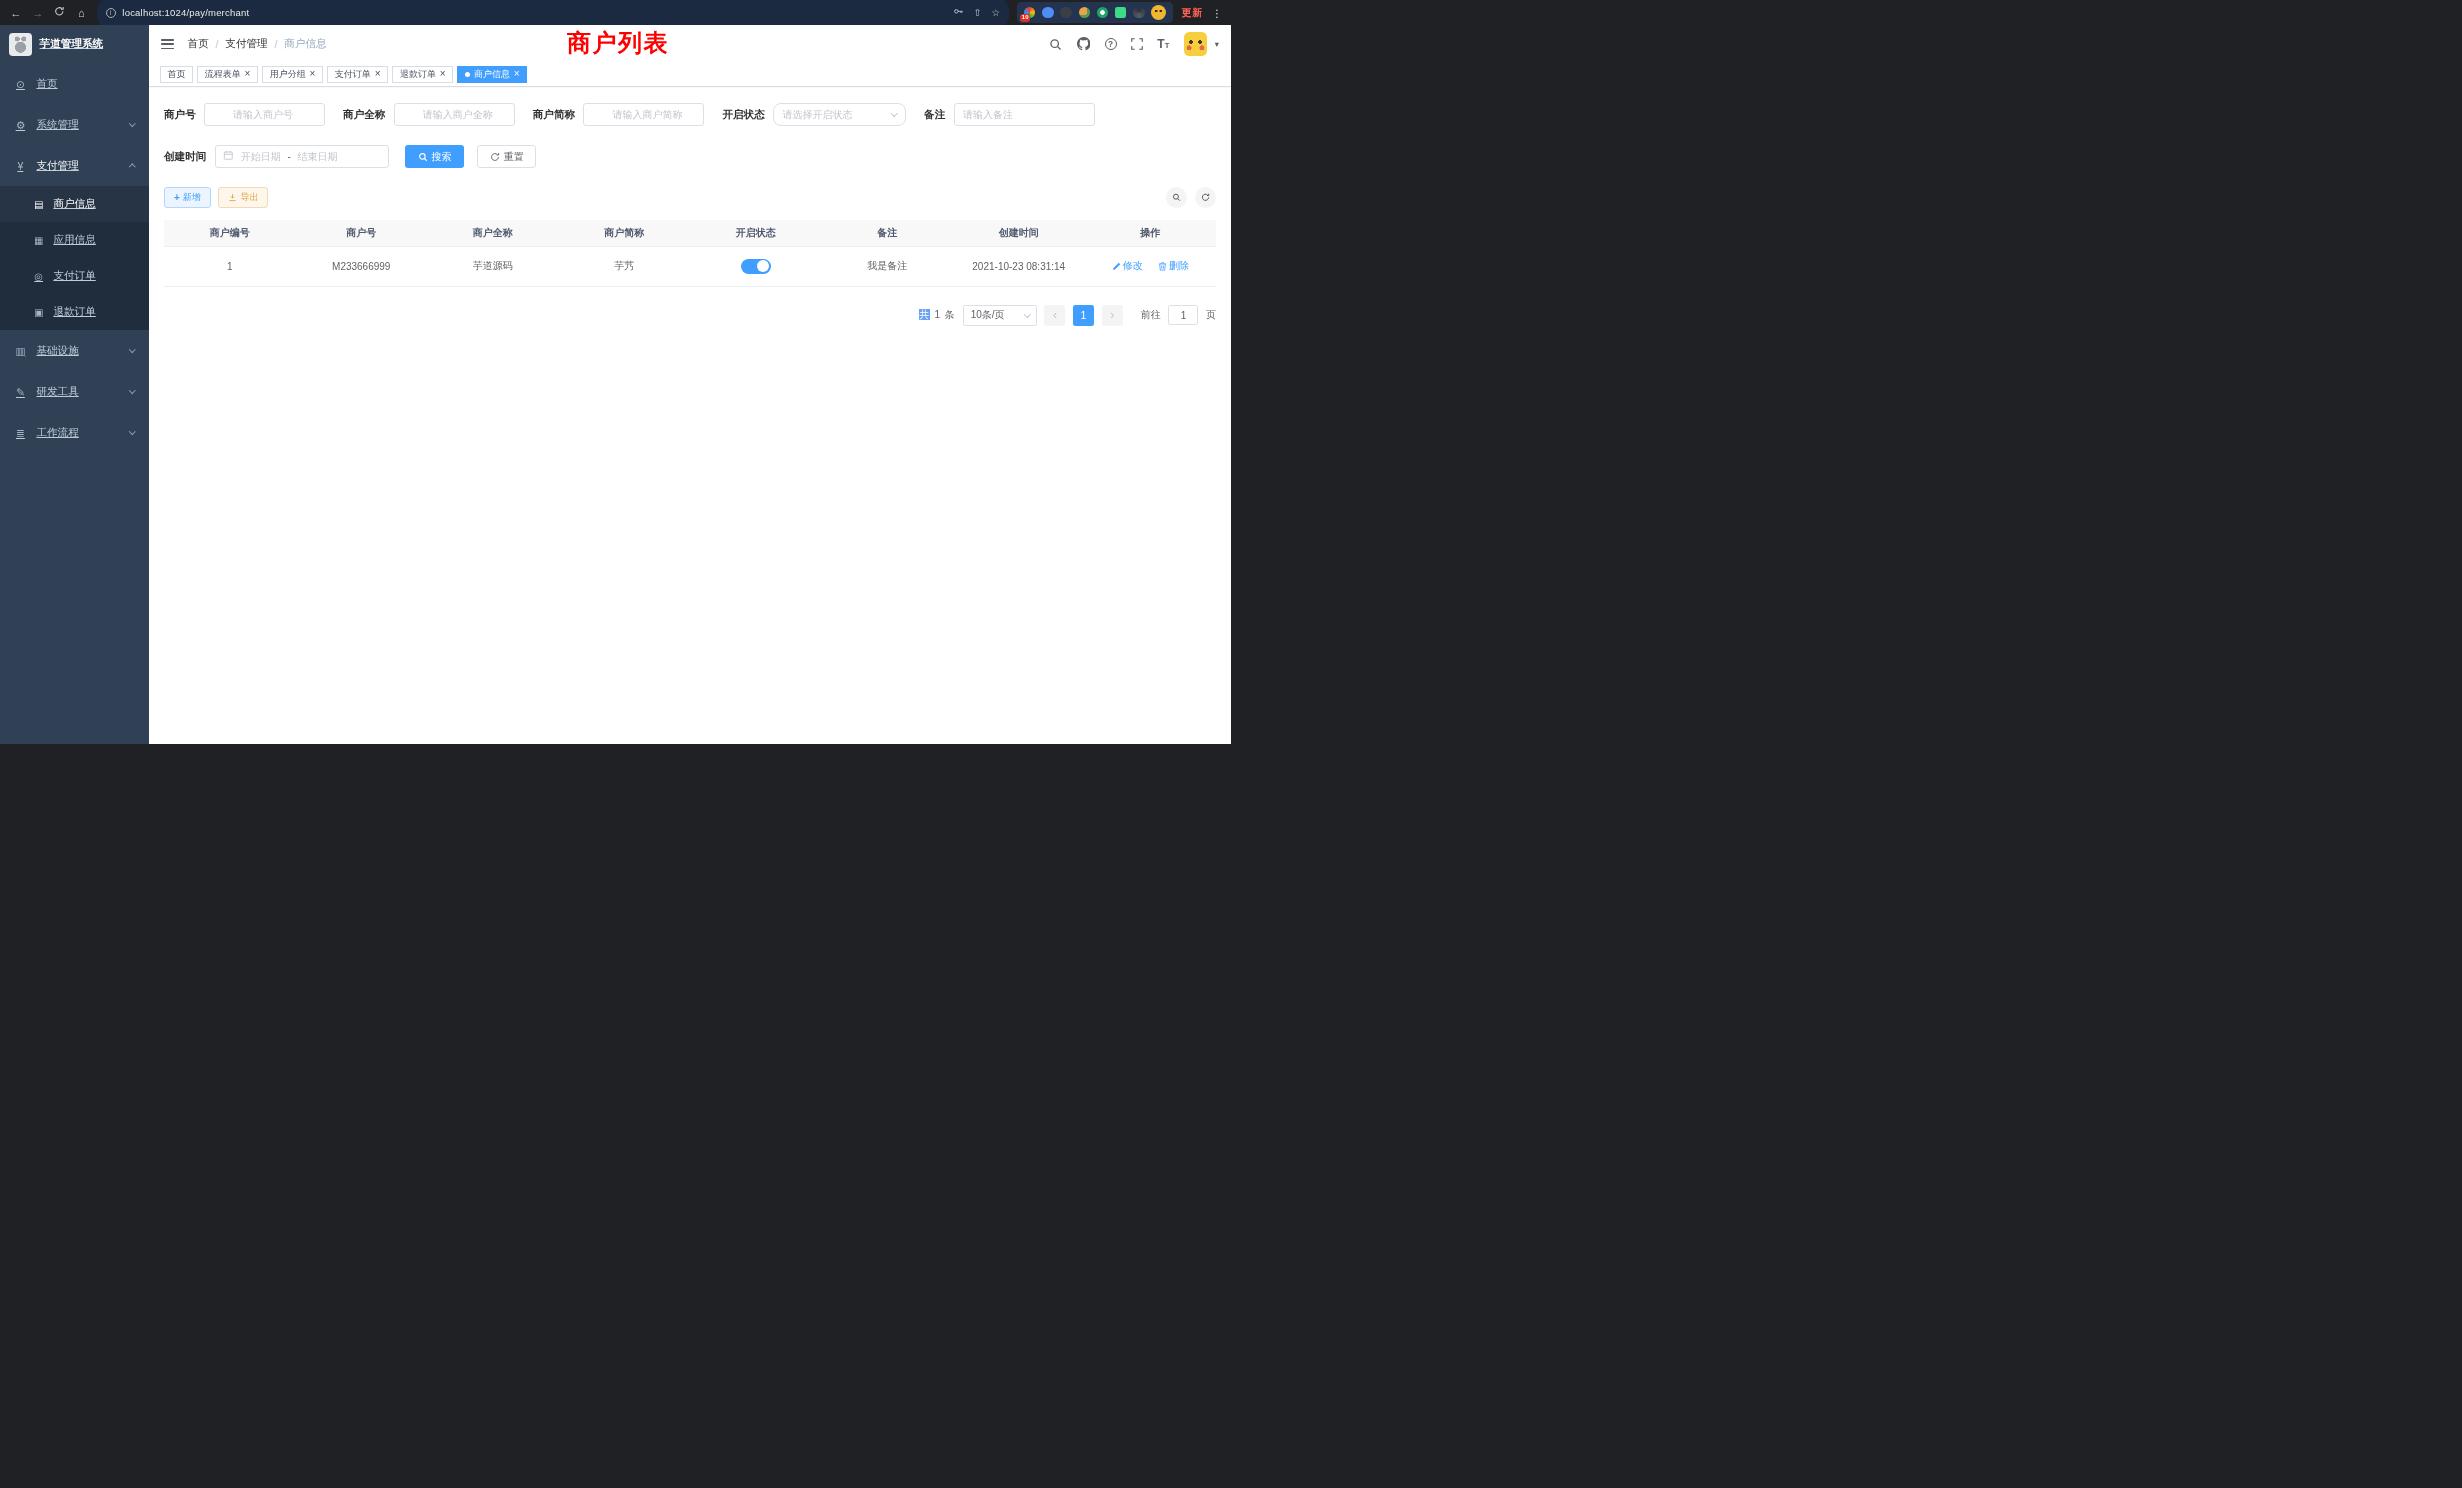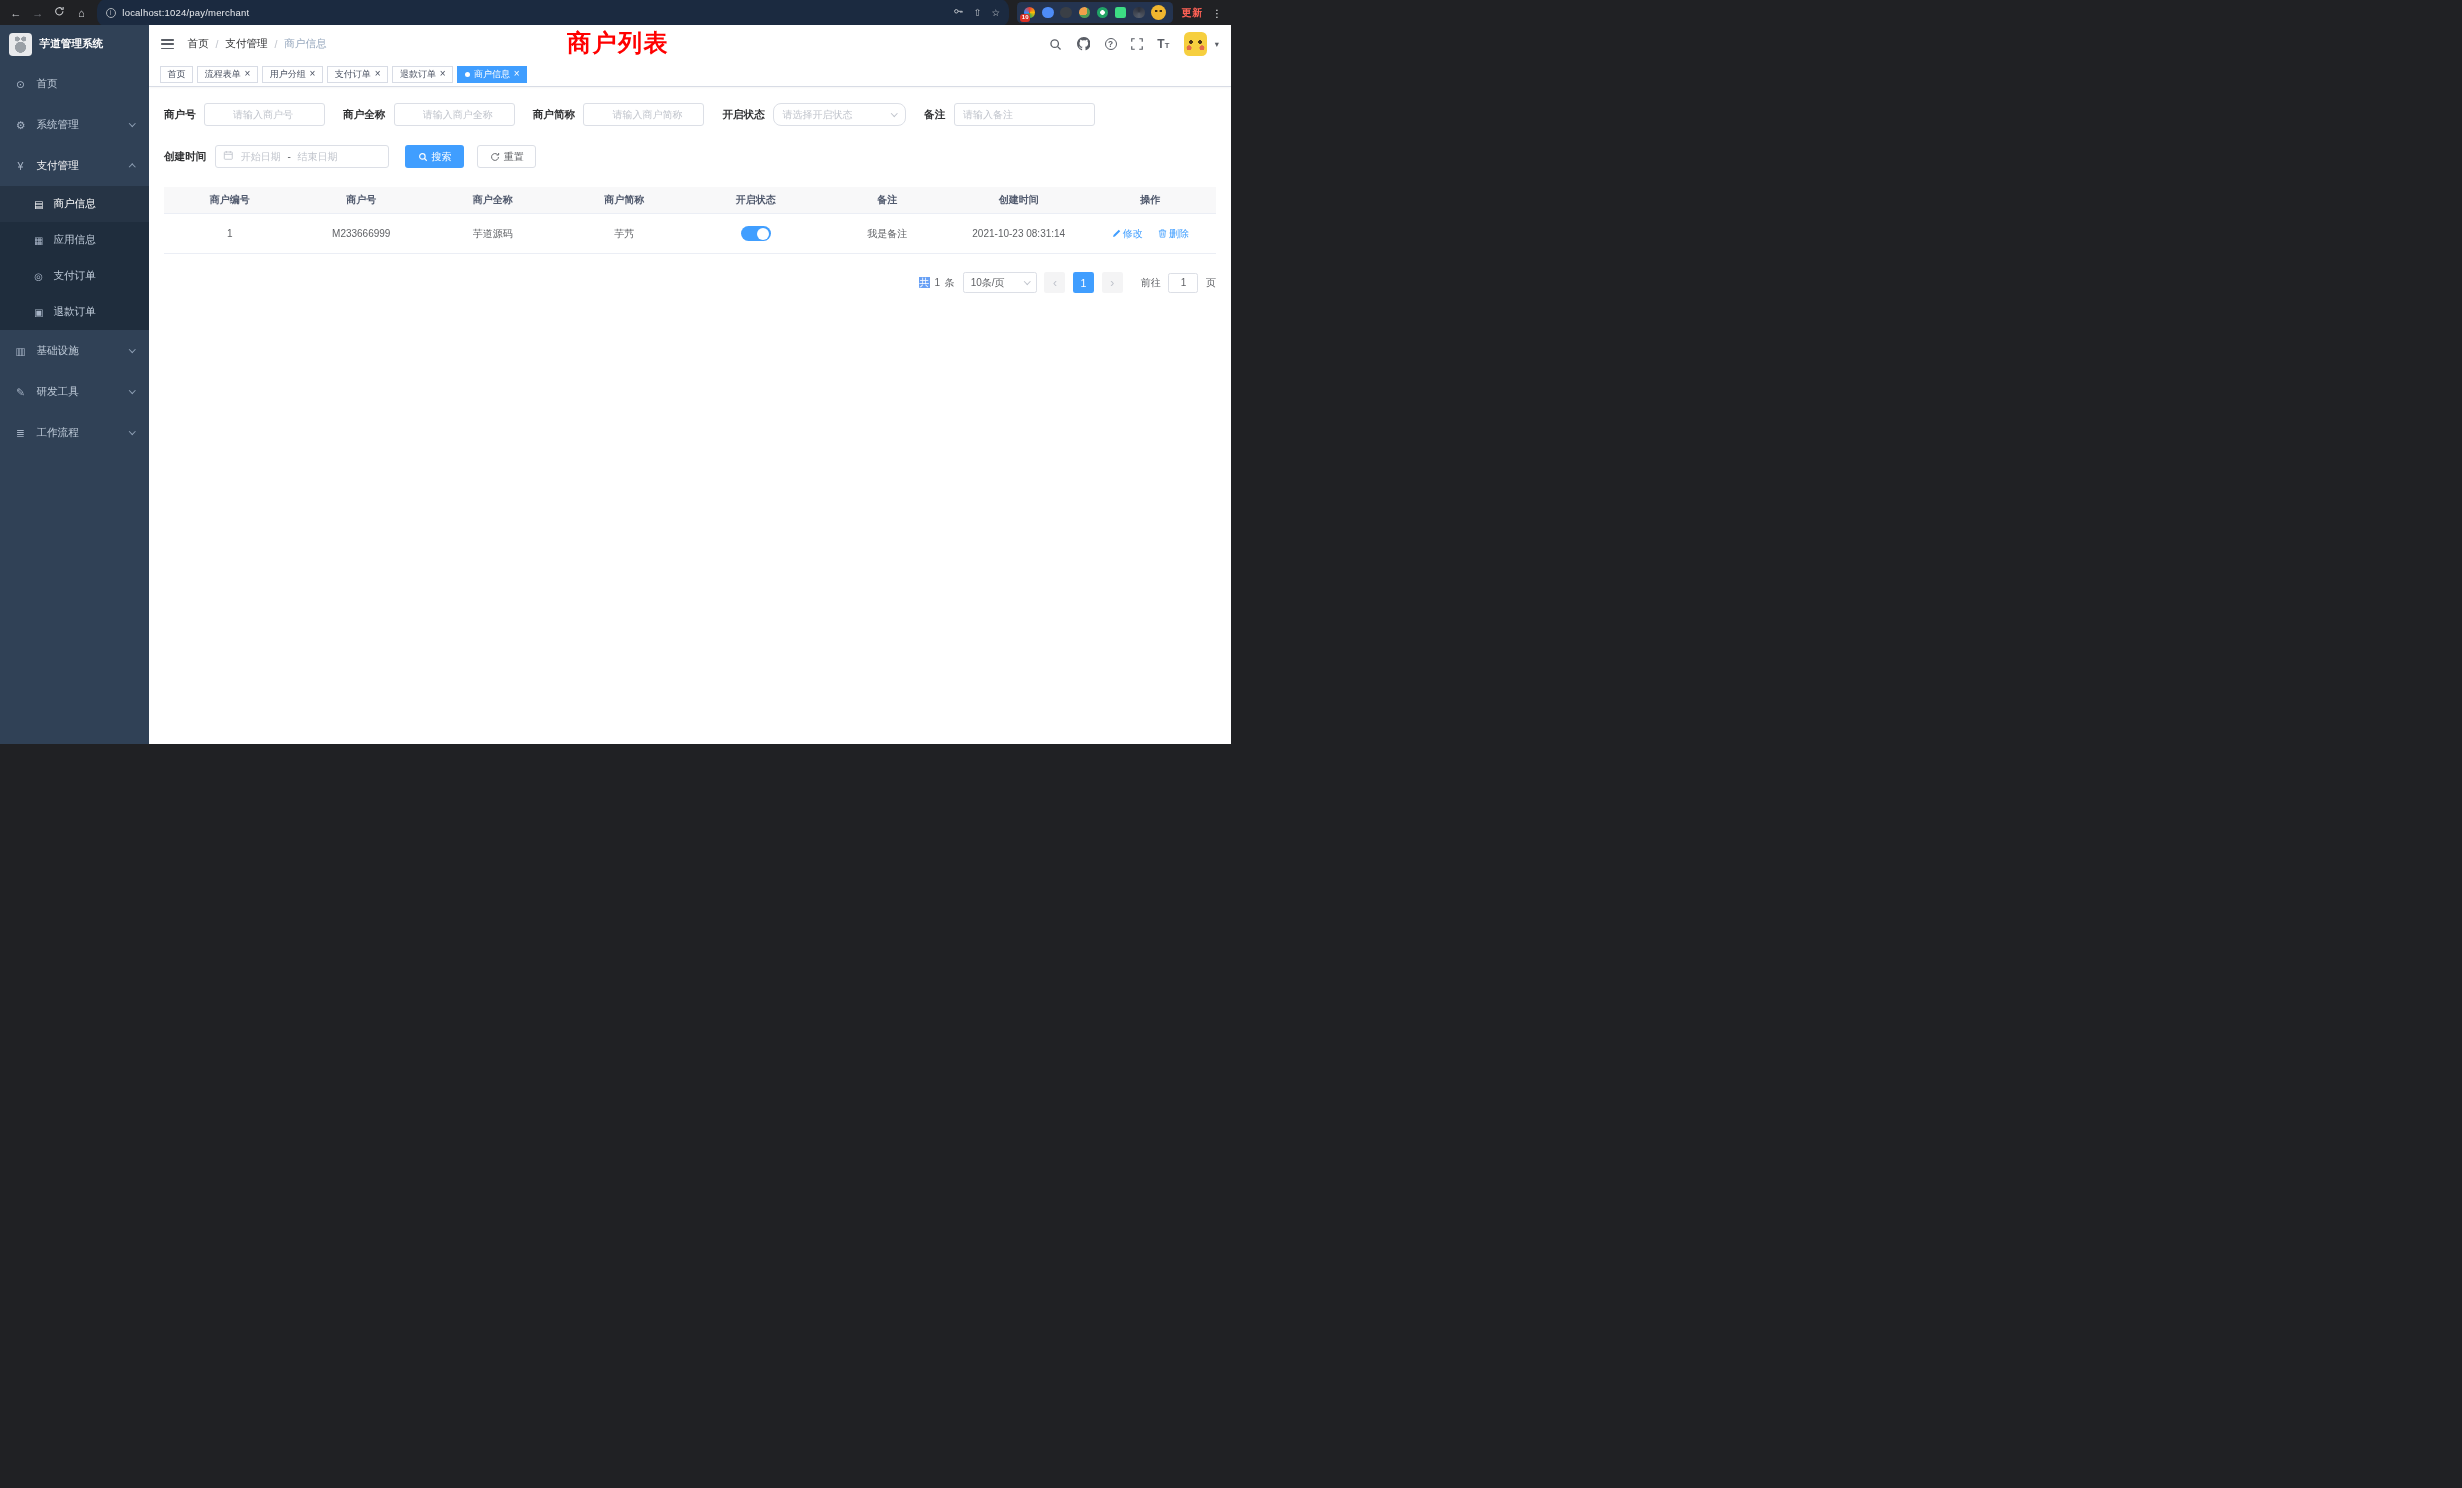--- a/index.html
+++ b/index.html
@@ -21,21 +21,21 @@
   .ext-area{height:20.5px;border-radius:4.5px;background:#243450;display:flex;align-items:center;gap:6.8px;padding:0 6.8px;}
   .ext-ic{width:11.4px;height:11.4px;border-radius:50%;position:relative;flex:0 0 auto;}
   .ext-badge{position:absolute;left:-3.8px;bottom:-3.8px;background:#d93025;color:#fff;font-size:6px;
     border-radius:3px;padding:0 1.5px;line-height:7.6px;font-weight:700;}
   .profile-ic{width:15px;height:15px;border-radius:50%;background:radial-gradient(circle at 35% 40%,#3b2b16 1.1px,transparent 1.5px),radial-gradient(circle at 65% 40%,#3b2b16 1.1px,transparent 1.5px),#f0b62f;}
   .update-chip{color:#ff6155;font-size:10px;font-weight:700;letter-spacing:0.8px;}
   .dots{color:#e8eaed;font-size:10.6px;}
 
   
   .app{display:flex;height:719px;}
-  .sidebar{width:149px;background:#304156;flex:0 0 auto;color:#bfcbd9;}
+  .sidebar{width:149px;background:#304156;flex:0 0 auto;color:#bfcbd9;text-decoration:underline;}
   .logo-row{height:38px;display:flex;align-items:center;gap:7.6px;padding:0 9px;}
   .logo-avatar{width:23px;height:23px;border-radius:3.8px;background:
     radial-gradient(circle at 50% 62%,#9aa0a6 5.3px,transparent 5.7px),
     radial-gradient(circle at 36% 26%,#9aa0a6 2.3px,transparent 2.7px),
     radial-gradient(circle at 64% 26%,#9aa0a6 2.3px,transparent 2.7px),#e9eaec;}
   .logo-title{color:#fff;font-size:10.6px;font-weight:700;white-space:nowrap;}
   .menu-item{height:41px;display:flex;align-items:center;gap:10px;padding:0 14.4px;font-size:10.6px;cursor:pointer;}
   .menu-item .mi-icon{width:12px;text-align:center;font-size:10.6px;color:#a7b4c6;}
   .menu-item.open-title{color:#f4f4f5;}
   .chev{width:4.5px;height:4.5px;border-right:1.1px solid #8fa0b5;border-bottom:1.1px solid #8fa0b5;
@@ -365,20 +365,46 @@
           </button>
           <button class="btn btn-default ml18">
             <svg width="10" height="10" viewBox="0 0 16 16" fill="none" stroke="#606266" stroke-width="1.5">
                 <path d="M13.5 8a5.5 5.5 0 1 1-1.6-3.9"></path>
                 <path d="M13.8 1.6v3.2h-3.2"></path>
               </svg>
             <span>重置</span>
           </button>
         </div>
 
+        <div class="toolbar">
+          <button class="btn-plain-primary">
+            <span class="plus-ic"></span>
+            <span>新增</span>
+          </button>
+          <button class="btn-plain-warning" style="margin-left:7.6px;">
+            <svg width="9" height="9" viewBox="0 0 16 16" fill="none" stroke="#e6a23c" stroke-width="1.6">
+                <path d="M8 2v7M5 6.2 8 9.2l3-3M2.5 13.5h11"></path>
+              </svg>
+            <span>导出</span>
+          </button>
+          <div class="tool-right">
+            <button class="circle-btn">
+              <svg width="10.6" height="10.6" viewBox="0 0 16 16" fill="none" stroke="currentColor" stroke-width="1.6">
+                  <circle cx="7" cy="7" r="4.4"></circle>
+                  <line x1="10.4" y1="10.4" x2="14" y2="14"></line>
+                </svg>
+            </button>
+            <button class="circle-btn">
+              <svg width="10.6" height="10.6" viewBox="0 0 16 16" fill="none" stroke="currentColor" stroke-width="1.6">
+                  <path d="M13.5 8a5.5 5.5 0 1 1-1.6-3.9"></path>
+                  <path d="M13.8 1.6v3.2h-3.2"></path>
+                </svg>
+            </button>
+          </div>
+        </div>
 
         <table class="grid">
           <colgroup>
               <col style="width:12.5%">
               <col style="width:12.5%">
               <col style="width:12.5%">
               <col style="width:12.5%">
               <col style="width:12.5%">
               <col style="width:12.5%">
               <col style="width:12.5%">

